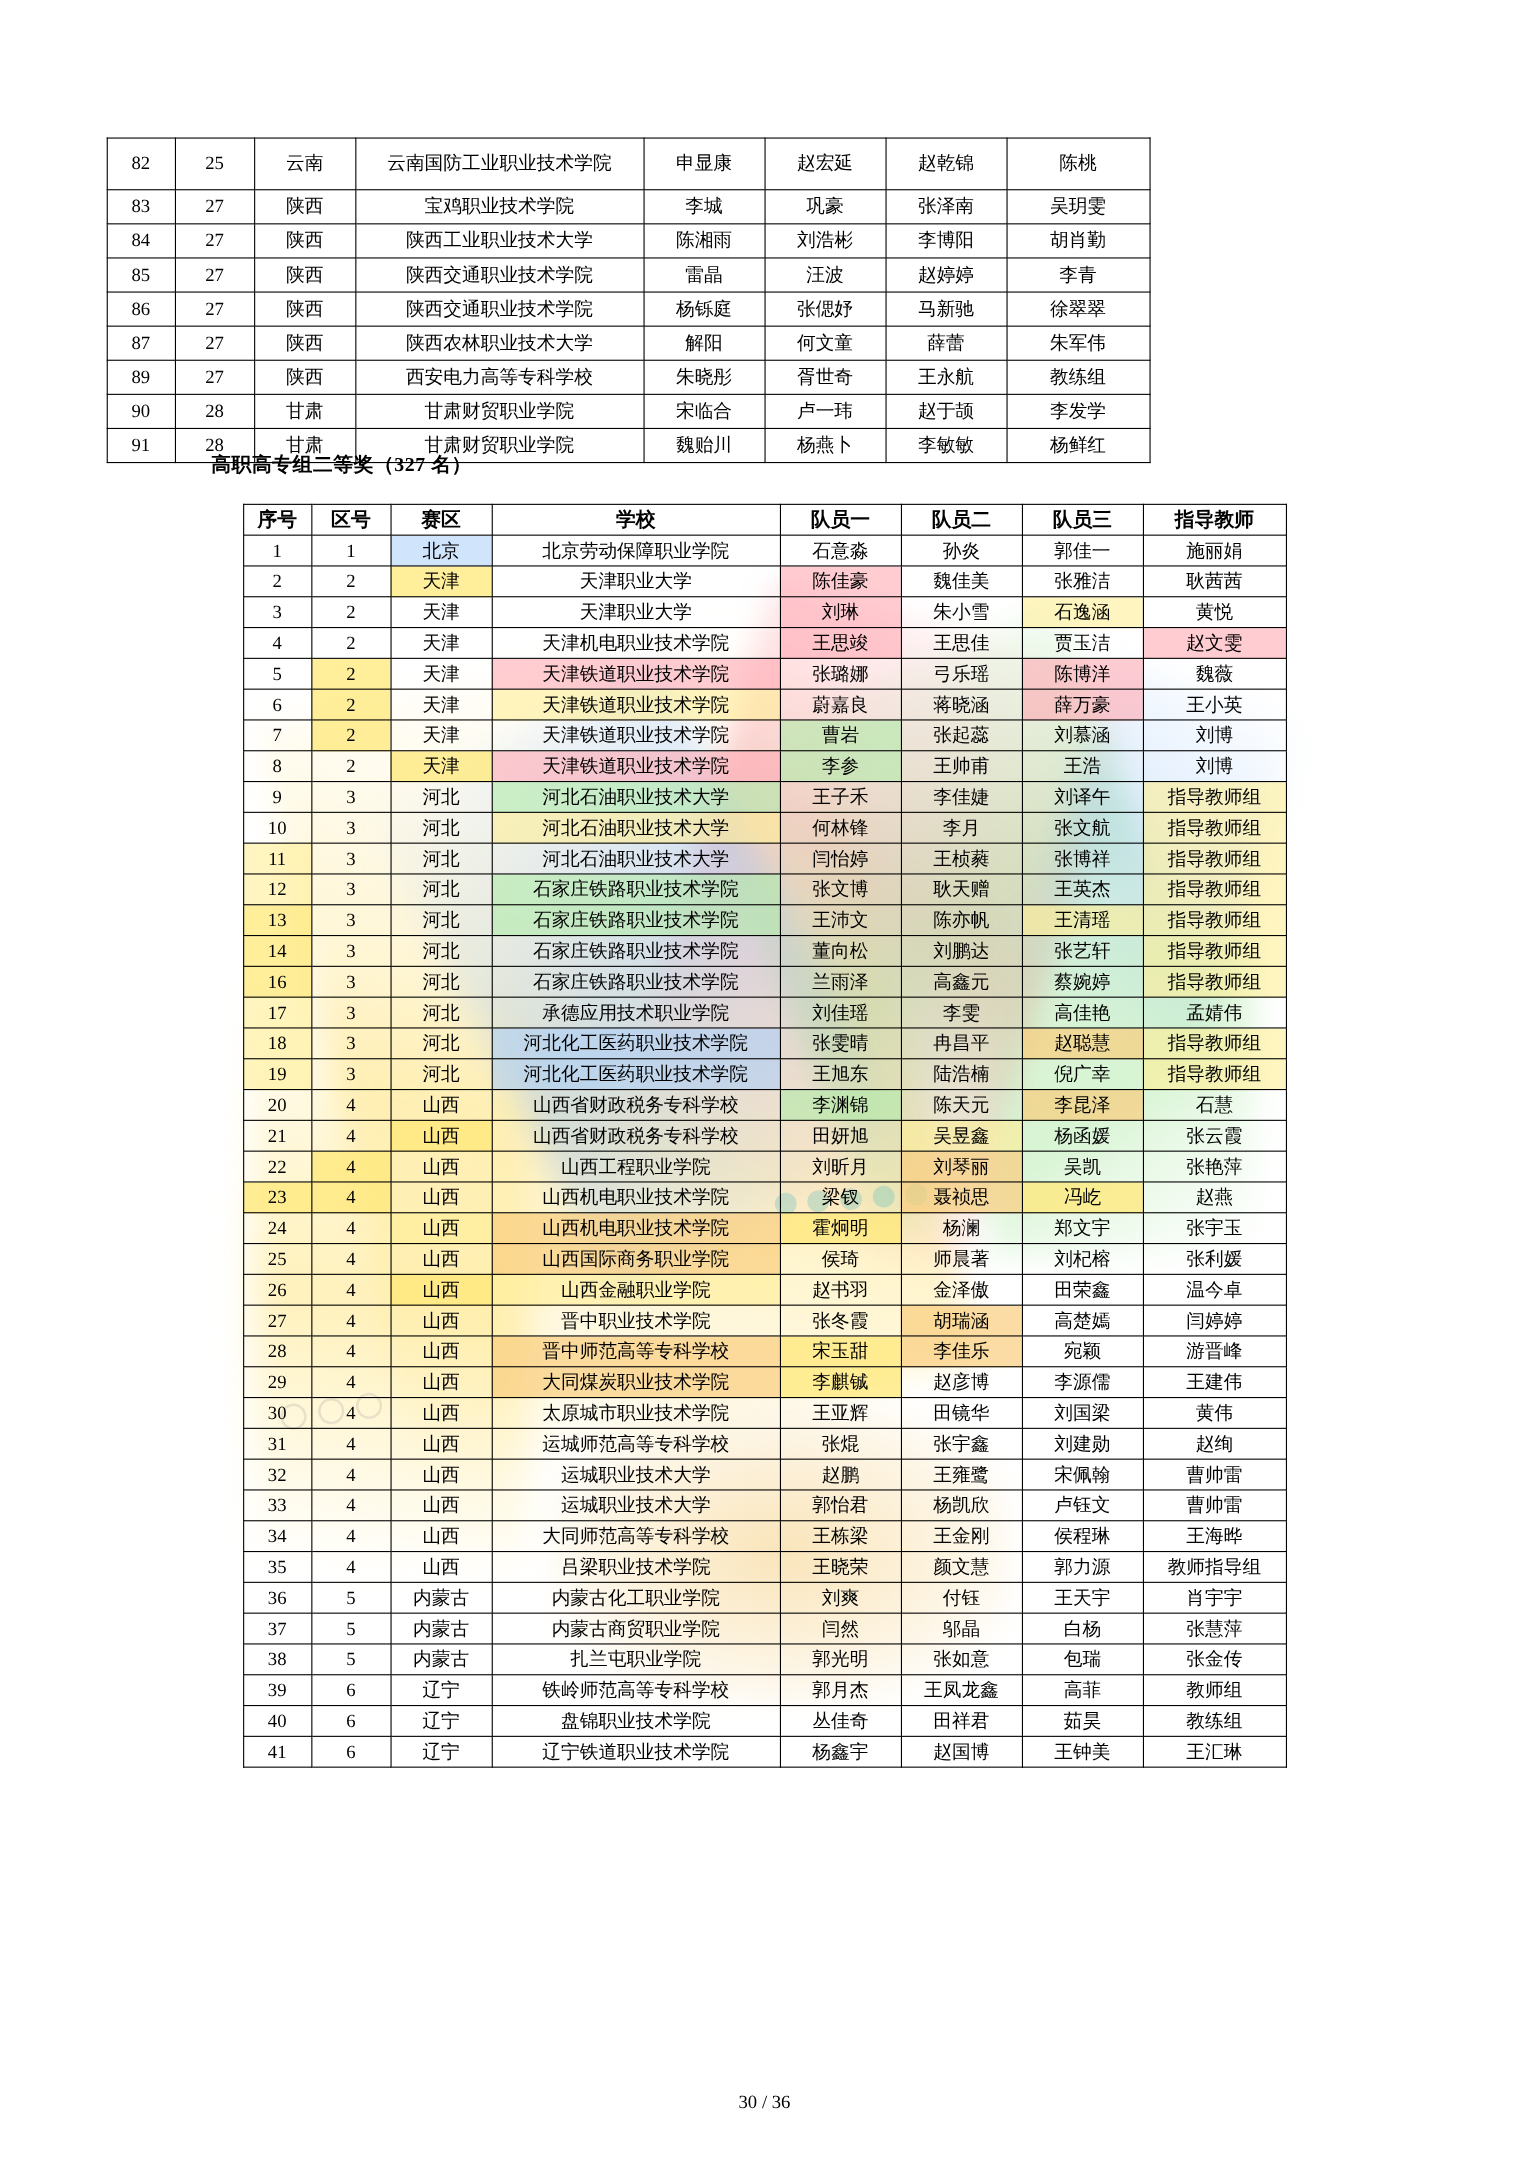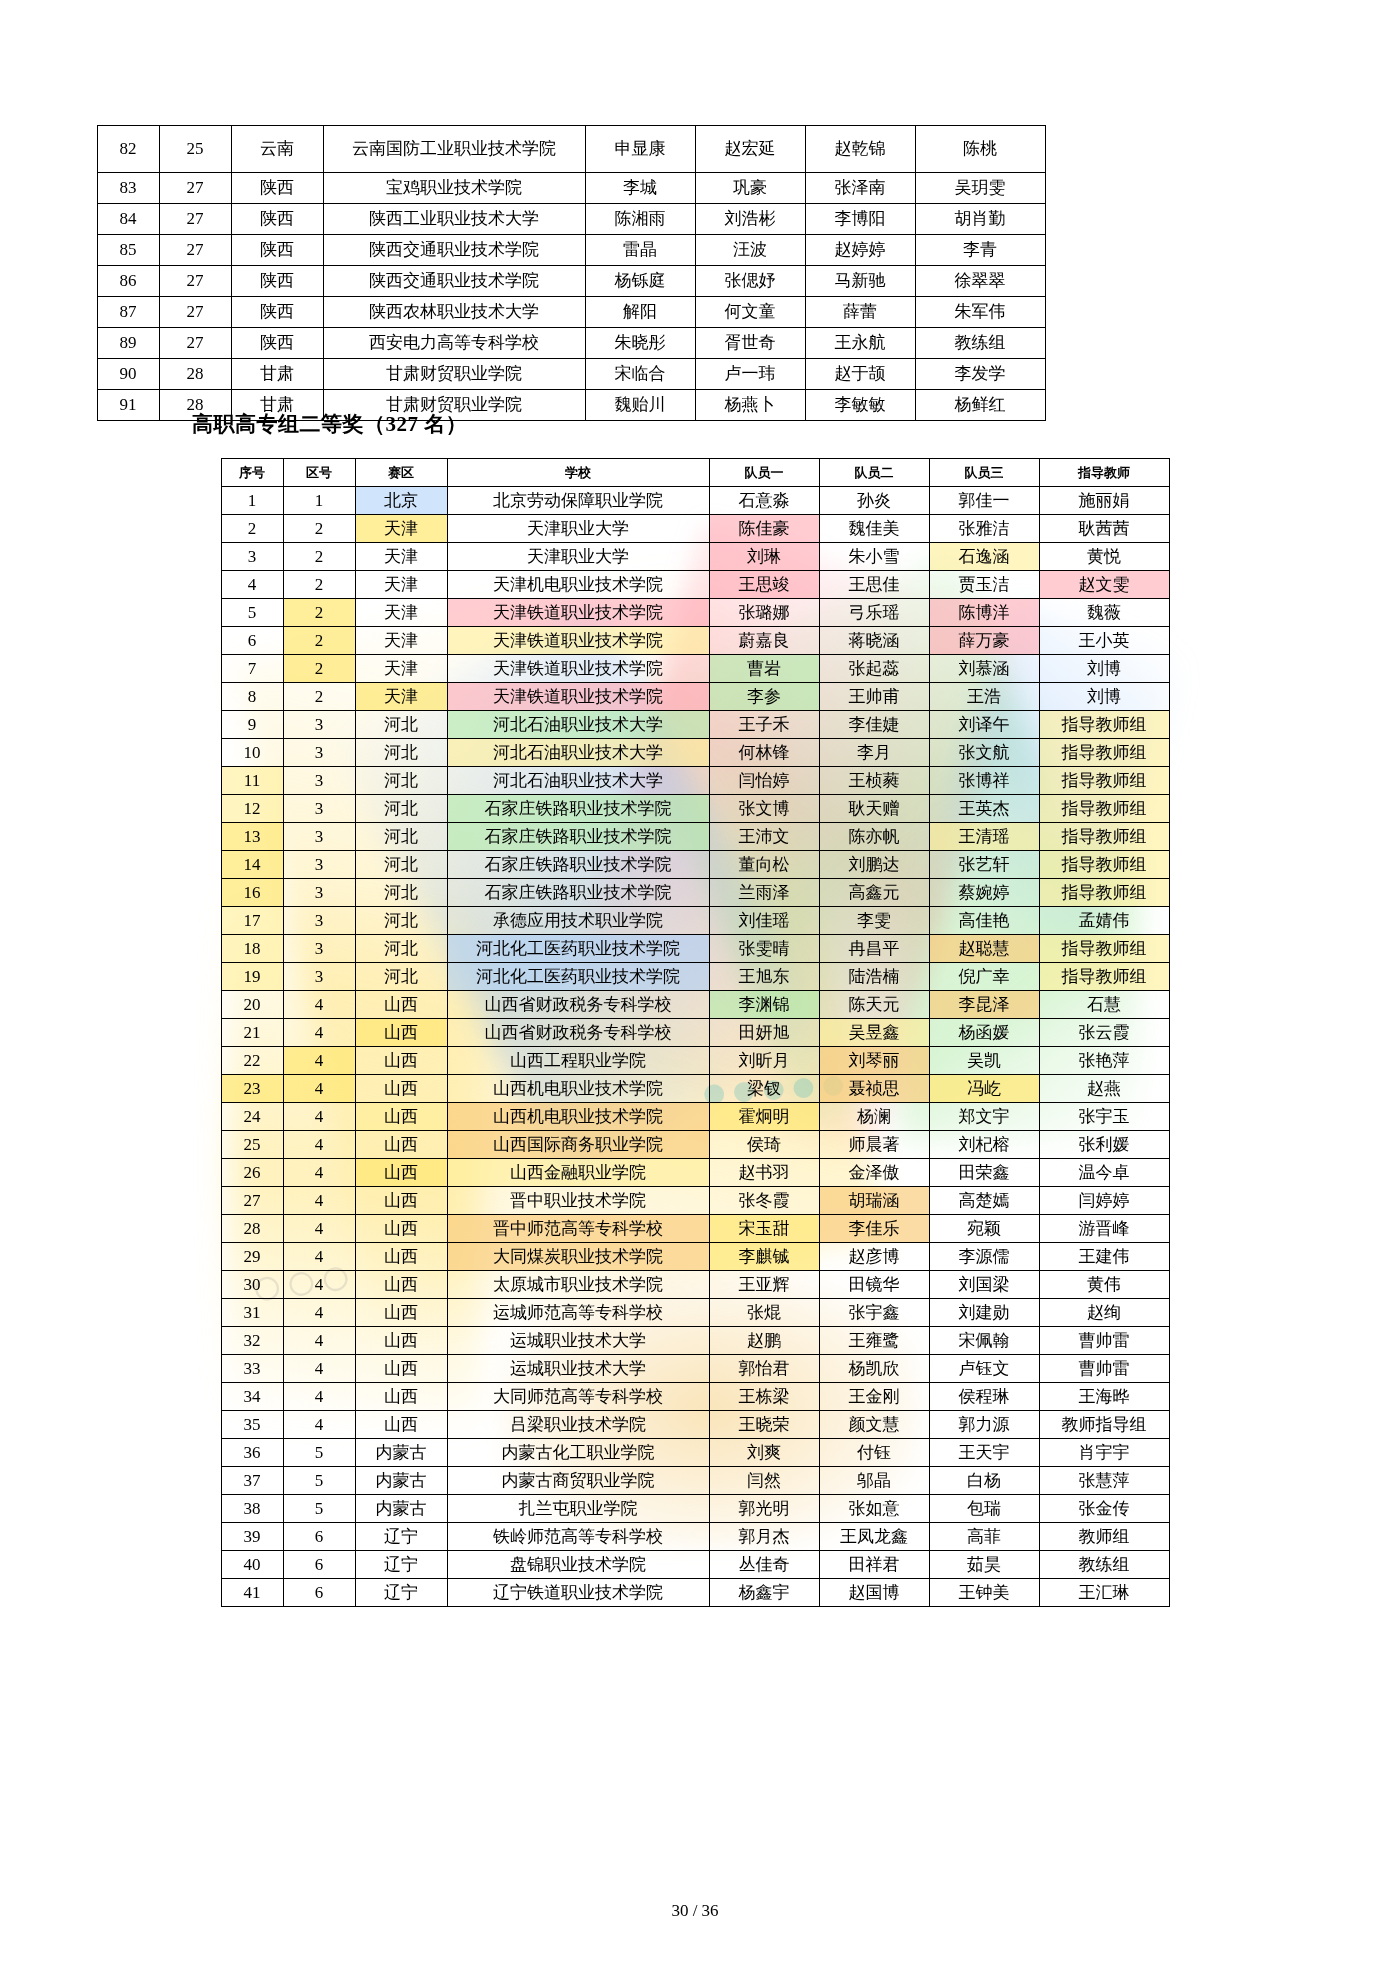--- a/index.html
+++ b/index.html
@@ -119,21 +119,21 @@
     vertical-align: middle;
     font-weight: normal;
     font-size: 17px;
     line-height: 1.05;
     padding: 1px 2px;
     white-space: nowrap;
     background: transparent;
   }
   table.grid th {
     font-weight: bold;
-    font-size: 13px;
+    font-size: 18px;
   }
 
   
   col.c-no     { width: 62px; }
   col.c-zone   { width: 72px; }
   col.c-region { width: 92px; }
   col.c-school { width: 262px; }
   col.c-m1     { width: 110px; }
   col.c-m2     { width: 110px; }
   col.c-m3     { width: 110px; }
@@ -147,21 +147,21 @@
   }
   #table-one td { height: 28px; }
   #table-one tr:first-child td { height: 44px; }
 
   
   #section-heading {
     position: absolute;
     left: 0; top: 410px;
     width: 1390px;
     z-index: 2;
-    font-size: 21px;
+    font-size: 18px;
     font-weight: bold;
     padding-left: 192px;
     box-sizing: border-box;
     letter-spacing: .5px;
   }
 
   
   #table-two-wrap {
     position: absolute;
     left: 0; top: 458px;

